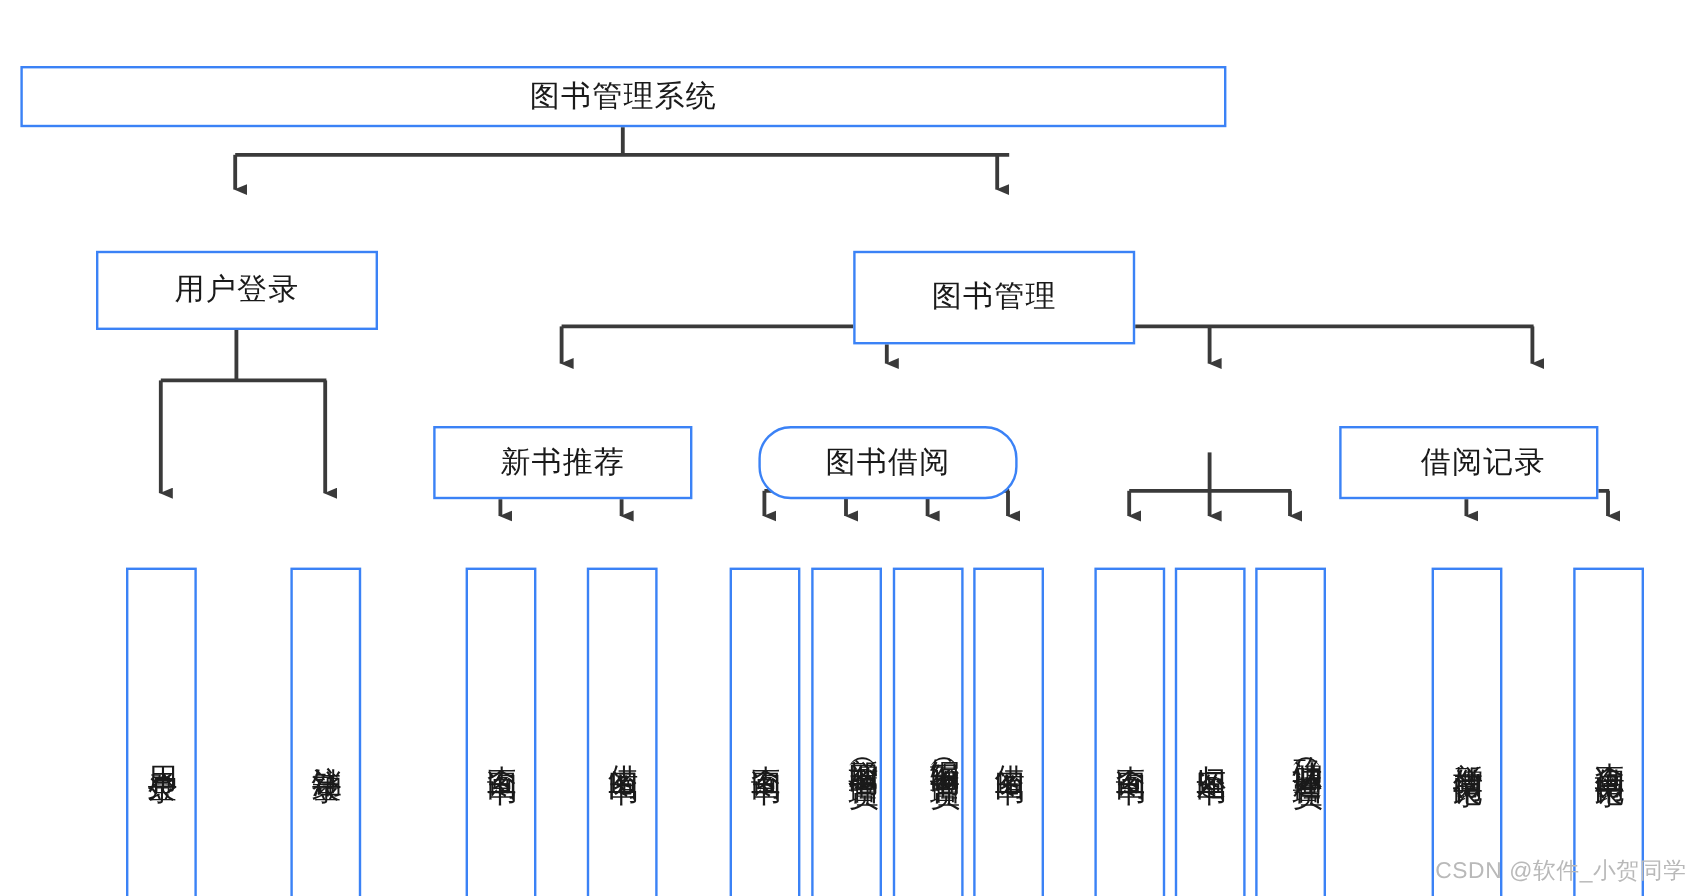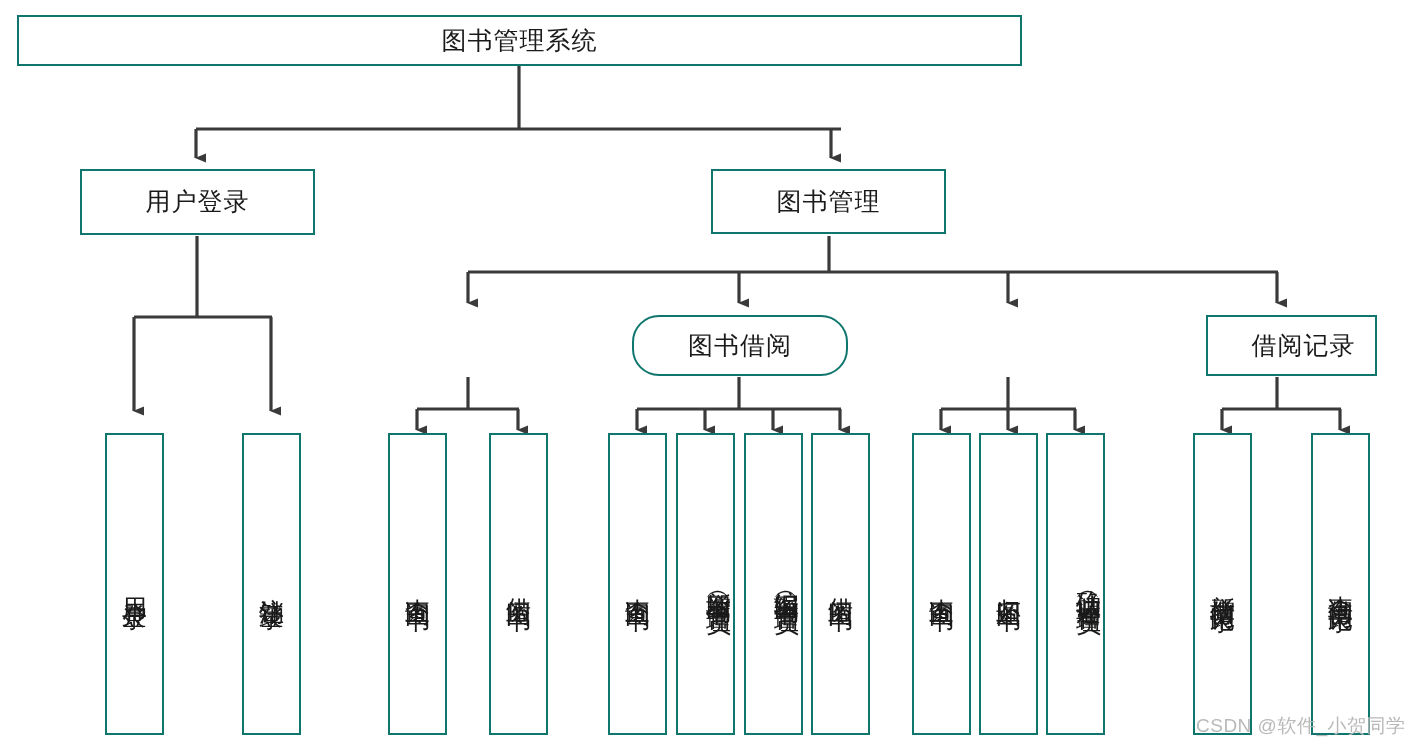--- a/index.html
+++ b/index.html
@@ -23,25 +23,26 @@
     left: 0;
     top: 0;
     width: 1405px;
     height: 747px;
     pointer-events: none;
   }
   .node {
     position: absolute;
     box-sizing: border-box;
     background: #ffffff;
-    border: 2px solid #0f766e;
+    border: 2px solid #3b82f6;
     display: flex;
     align-items: center;
     justify-content: center;
     color: #1a1a1a;
+    margin-top: 40px;
   }
   .node.horizontal {
     font-size: 25px;
     letter-spacing: 1px;
     line-height: 1.1;
   }
   .node.vertical {
     writing-mode: vertical-rl;
     text-orientation: upright;
     font-size: 25px;
@@ -136,31 +137,34 @@
   </svg>
 
   <div class="node horizontal" style="left:17px; top:15px; width:1005px; height:51px;">
     <span class="node-text">图书管理系统</span>
   </div>
 
   <div class="node horizontal" style="left:80px; top:169px; width:235px; height:66px;">
     <span class="node-text">用户登录</span>
   </div>
 
-  <div class="node horizontal" style="left:711px; top:169px; width:235px; height:65px;">
+  <div class="node horizontal" style="left:711px; top:169px; width:235px; height:78px;">
     <span class="node-text">图书管理</span>
   </div>
 
+  <div class="node horizontal" style="left:361px; top:315px; width:216px; height:61px;">
+    <span class="node-text">新书推荐</span>
+  </div>
 
   <div class="node horizontal" style="left:632px; top:315px; width:216px; height:61px;border-radius:27px;">
     <span class="node-text">图书借阅</span>
   </div>
 
 
-  <div class="node horizontal" style="left:1206px; top:315px; width:171px; height:61px;padding-left:24px;">
+  <div class="node horizontal" style="left:1116px; top:315px; width:216px; height:61px;padding-left:24px;">
     <span class="node-text">借阅记录</span>
   </div>
 
   <div class="node vertical align-center" style="left:105px; top:433px; width:59px; height:302px;">
     <span class="node-text">用户登录</span>
   </div>
 
   <div class="node vertical align-center" style="left:242px; top:433px; width:59px; height:302px;">
     <span class="node-text">注销登录</span>
   </div>

